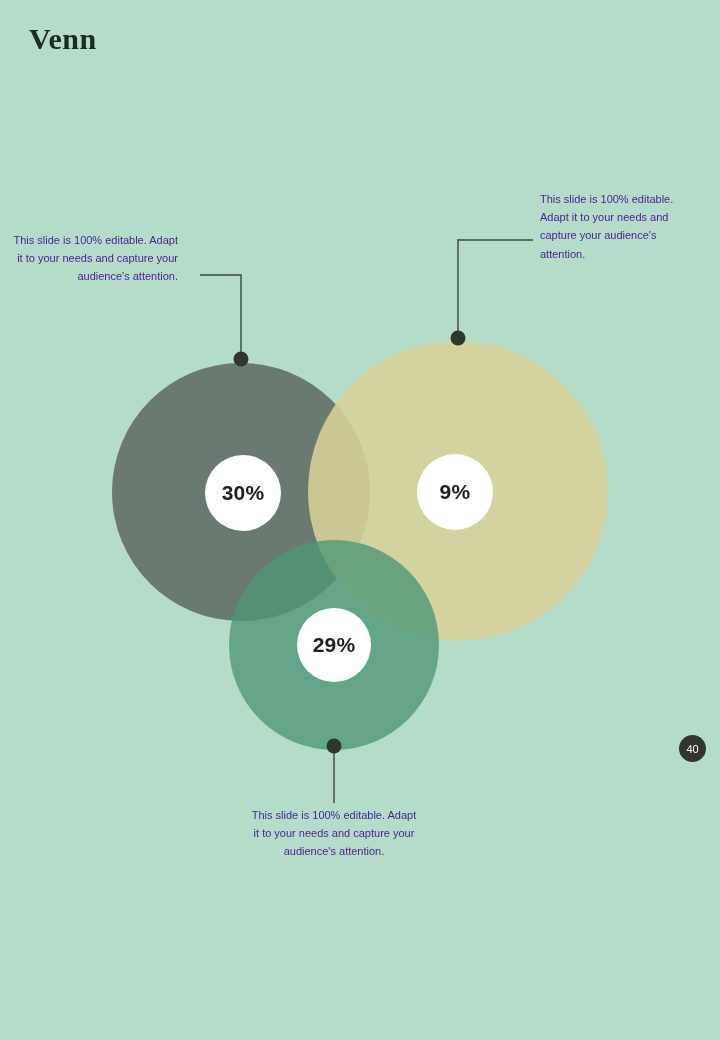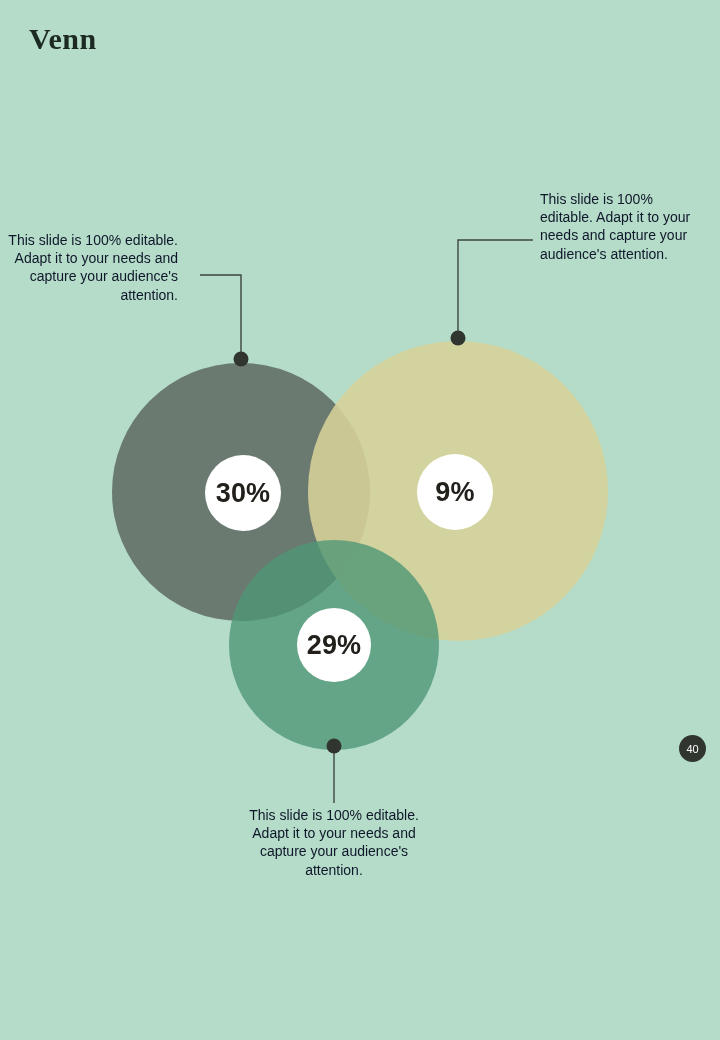--- a/index.html
+++ b/index.html
@@ -49,34 +49,34 @@
     height: 1040px;
   }
   
   .value-bubble {
     position: absolute;
     border-radius: 50%;
     background: #ffffff;
     display: flex;
     align-items: center;
     justify-content: center;
-    font-size: 27px;
+    font-size: 21px;
     font-weight: 700;
     color: #23201c;
     letter-spacing: 0.2px;
   }
   .bubble-a { left: 205px; top: 455px; width: 76px; height: 76px; }
   .bubble-b { left: 417px; top: 454px; width: 76px; height: 76px; }
   .bubble-c { left: 297px; top: 608px; width: 74px; height: 74px; }
   
   .caption {
     position: absolute;
-    font-size: 14px;
+    font-size: 11px;
     line-height: 18.2px;
-    color: #0f172a;
+    color: #4c1d95;
     white-space: pre-line;
   }
   .caption-left {
     left: 8px;
     top: 231px;
     width: 170px;
     text-align: right;
   }
   .caption-right {
     left: 540px;

